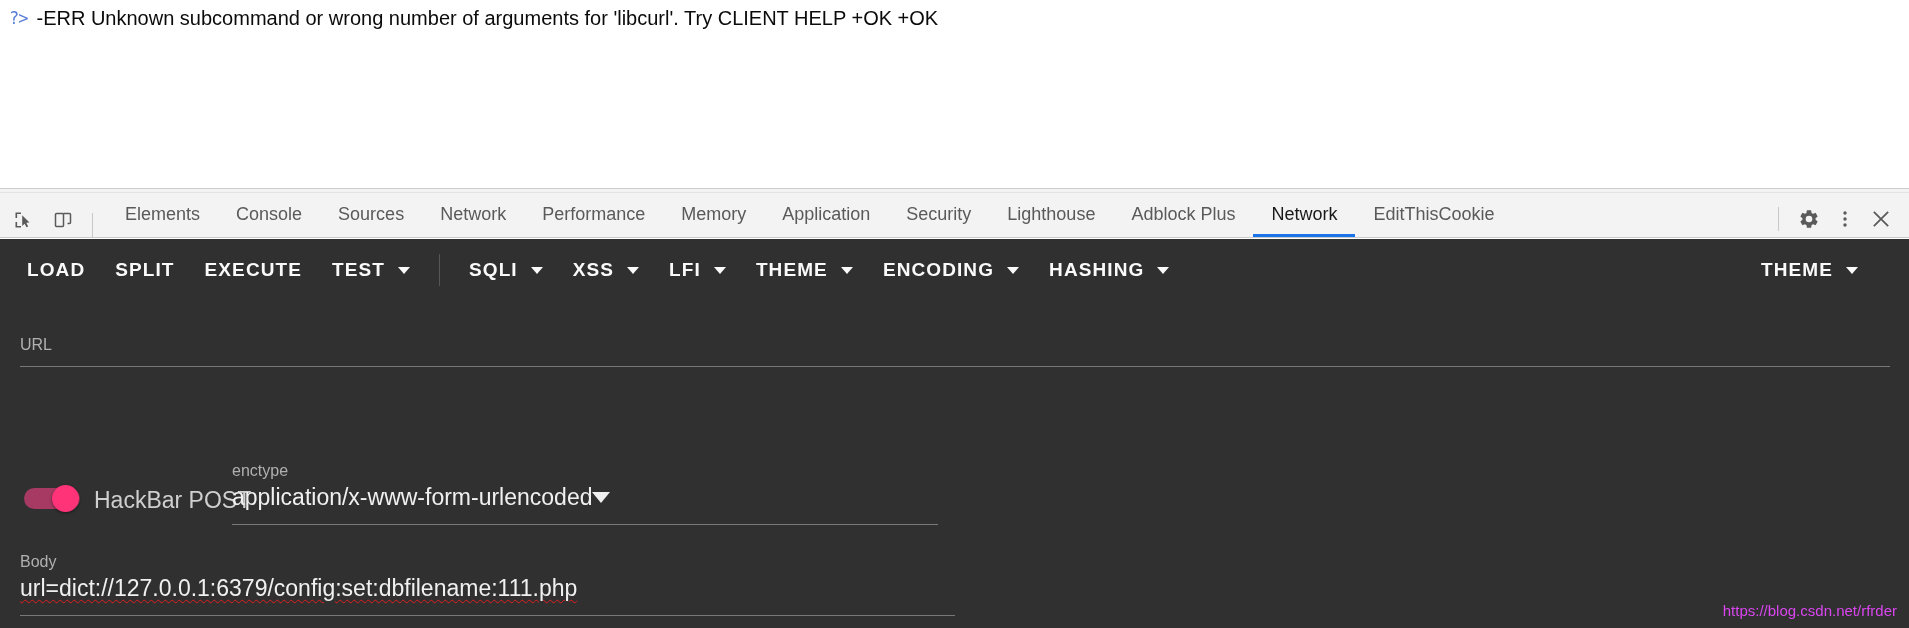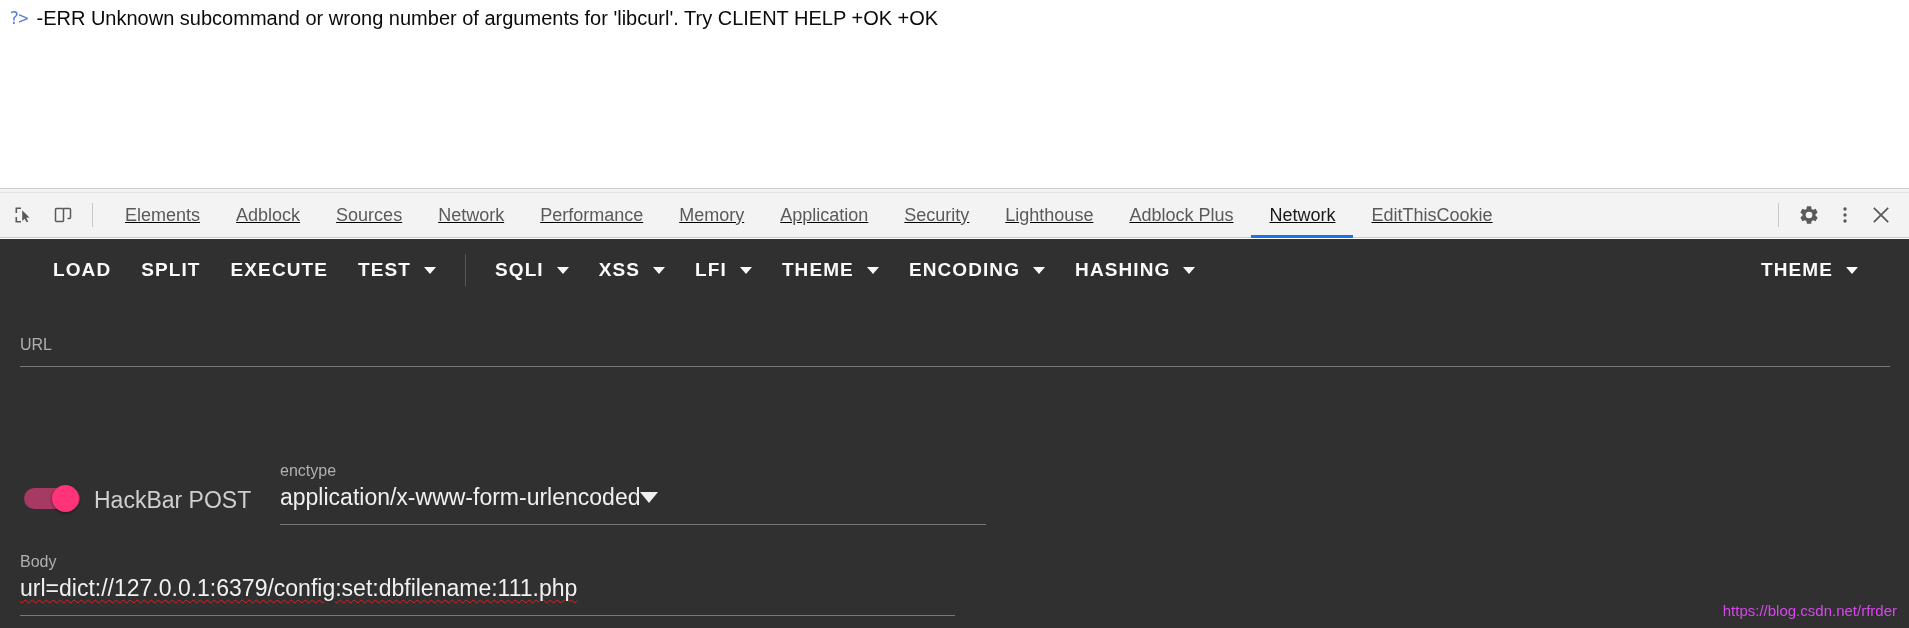--- a/index.html
+++ b/index.html
@@ -58,22 +58,21 @@
   
   #devtools-tabbar {
     position: absolute;
     left: 0;
     top: 193px;
     width: 1909px;
     height: 45px;
     background: #f3f3f3;
     border-bottom: 1px solid #cacaca;
     display: flex;
-    align-items: center;
-    text-decoration: underline;
+    align-items: flex-end;
   }
   .dt-icon-btn {
     width: 34px;
     height: 34px;
     display: flex;
     align-items: center;
     justify-content: center;
     margin-left: 6px;
     border-radius: 2px;
   }
@@ -144,21 +143,21 @@
     background: #303030;
     overflow: hidden;
   }
 
   
   #hb-menu {
     position: relative;
     height: 62px;
     display: flex;
     align-items: center;
-    padding-left: 38px;
+    padding-left: 12px;
   }
   .hb-menu-item {
     display: flex;
     align-items: center;
     color: #fafafa;
     font-size: 19px;
     font-weight: bold;
     letter-spacing: 1.1px;
     padding: 8px 15px;
     white-space: nowrap;
@@ -253,21 +252,20 @@
     color: #cfcfcf;
     font-size: 23px;
     line-height: 28px;
     white-space: nowrap;
   }
   #hb-enctype-wrap {
     position: absolute;
     left: 232px;
     top: 8px;
     width: 706px;
-    margin-left: 48px;
   }
   #hb-enctype-value-row {
     display: flex;
     align-items: center;
     justify-content: flex-start;
   }
   #hb-enctype-value {
     color: #f0f0f0;
     font-size: 23px;
     line-height: 32px;
@@ -331,21 +329,21 @@
     </svg>
   </div>
 
   <div id="tabbar-sep"></div>
 
   <div id="devtools-tabs">
     <div class="dt-tab">
       <span>Elements</span>
     </div>
     <div class="dt-tab">
-      <span>Adblock</span>
+      <span>Console</span>
     </div>
     <div class="dt-tab">
       <span>Sources</span>
     </div>
     <div class="dt-tab">
       <span>Network</span>
     </div>
     <div class="dt-tab">
       <span>Performance</span>
     </div>

